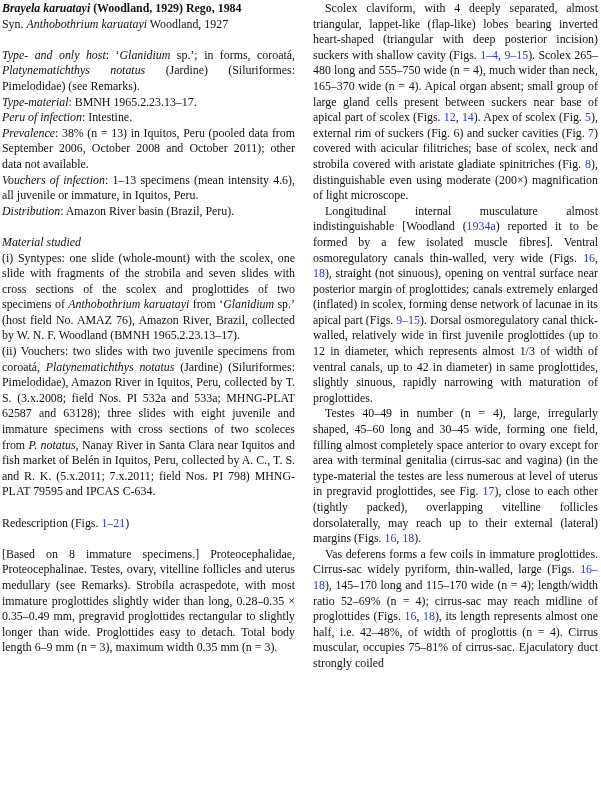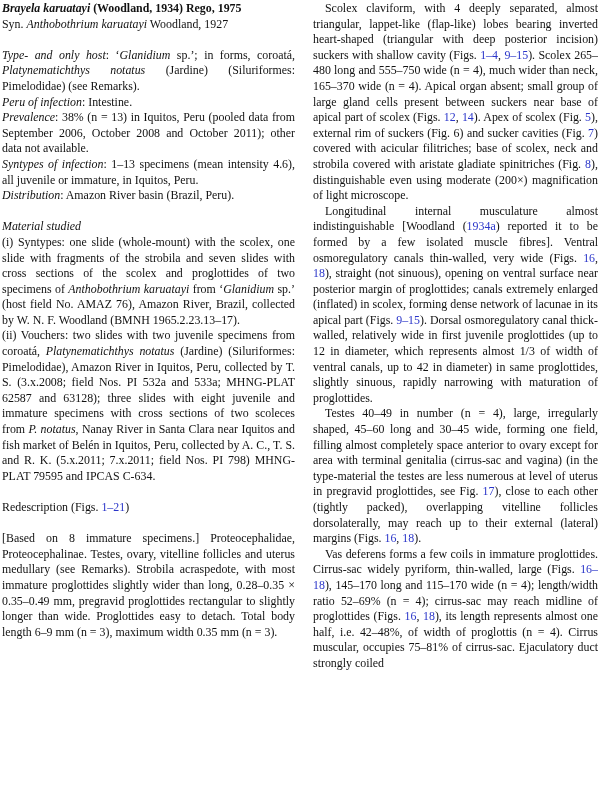--- a/index.html
+++ b/index.html
@@ -18,27 +18,28 @@
   .indent { text-indent: 12px; margin-left: 8px; }
   i { font-style: italic; }
   b { font-weight: bold; }
   a { color: #2a35c9; text-decoration: none; }
   .nojust { text-align: left; }
 </style>
 </head>
 <body>
 
 <div class="col col-left">
-  <p><b><i>Brayela karuatayi</i><span> (Woodland, 1934) Rego, 1975</span></b></p>
+  <p><b><i>Brayela karuatayi</i><span> (Woodland, 1929) Rego, 1984</span></b></p>
   <p><span>Syn. </span><i>Anthobothrium karuatayi</i><span> Woodland, 1927</span></p>
   <div class="gap"></div>
   <p><i>Type- and only host</i><span>: ‘</span><i>Glanidium</i><span> sp.’; in forms, coroatá, </span><i>Platynematichthys notatus</i><span> (Jardine) (Siluriformes: Pimelodidae) (see Remarks).</span></p>
+  <p><i>Type-material</i><span>: BMNH 1965.2.23.13–17.</span></p>
   <p><i>Peru of infection</i><span>: Intestine.</span></p>
   <p><i>Prevalence</i><span>: 38% (n = 13) in Iquitos, Peru (pooled data from September 2006, October 2008 and October 2011); other data not available.</span></p>
-  <p><i>Syntypes of infection</i><span>: 1–13 specimens (mean intensity 4.6), all juvenile or immature, in Iquitos, Peru.</span></p>
+  <p><i>Vouchers of infection</i><span>: 1–13 specimens (mean intensity 4.6), all juvenile or immature, in Iquitos, Peru.</span></p>
   <p><i>Distribution</i><span>: Amazon River basin (Brazil, Peru).</span></p>
   <div class="gap"></div>
   <p><i>Material studied</i></p>
   <p><span>(i) Syntypes: one slide (whole-mount) with the scolex, one slide with fragments of the strobila and seven slides with cross sections of the scolex and proglottides of two specimens of </span><i>Anthobothrium karuatayi</i><span> from ‘</span><i>Glanidium</i><span> sp.’ (host field No. AMAZ 76), Amazon River, Brazil, collected by W. N. F. Woodland (BMNH 1965.2.23.13–17).</span></p>
   <p><span>(ii) Vouchers: two slides with two juvenile specimens from coroatá, </span><i>Platynematichthys notatus</i><span> (Jardine) (Siluriformes: Pimelodidae), Amazon River in Iquitos, Peru, collected by T. S. (3.x.2008; field Nos. PI 532a and 533a; MHNG-PLAT 62587 and 63128); three slides with eight juvenile and immature specimens with cross sections of two scoleces from </span><i>P. notatus</i><span>, Nanay River in Santa Clara near Iquitos and fish market of Belén in Iquitos, Peru, collected by A. C., T. S. and R. K. (5.x.2011; 7.x.2011; field Nos. PI 798) MHNG-PLAT 79595 and IPCAS C-634.</span></p>
   <div class="gap"></div>
   <p class="nojust"><span>Redescription (Figs. </span><a>1–21</a><span>)</span></p>
   <div class="gap"></div>
   <p>[Based on 8 immature specimens.] Proteocephalidae, Proteocephalinae. Testes, ovary, vitelline follicles and uterus medullary (see Remarks). Strobila acraspedote, with most immature proglottides slightly wider than long, 0.28–0.35 × 0.35–0.49 mm, pregravid proglottides rectangular to slightly longer than wide. Proglottides easy to detach. Total body length 6–9 mm (n = 3), maximum width 0.35 mm (n = 3).</p>
 </div>

